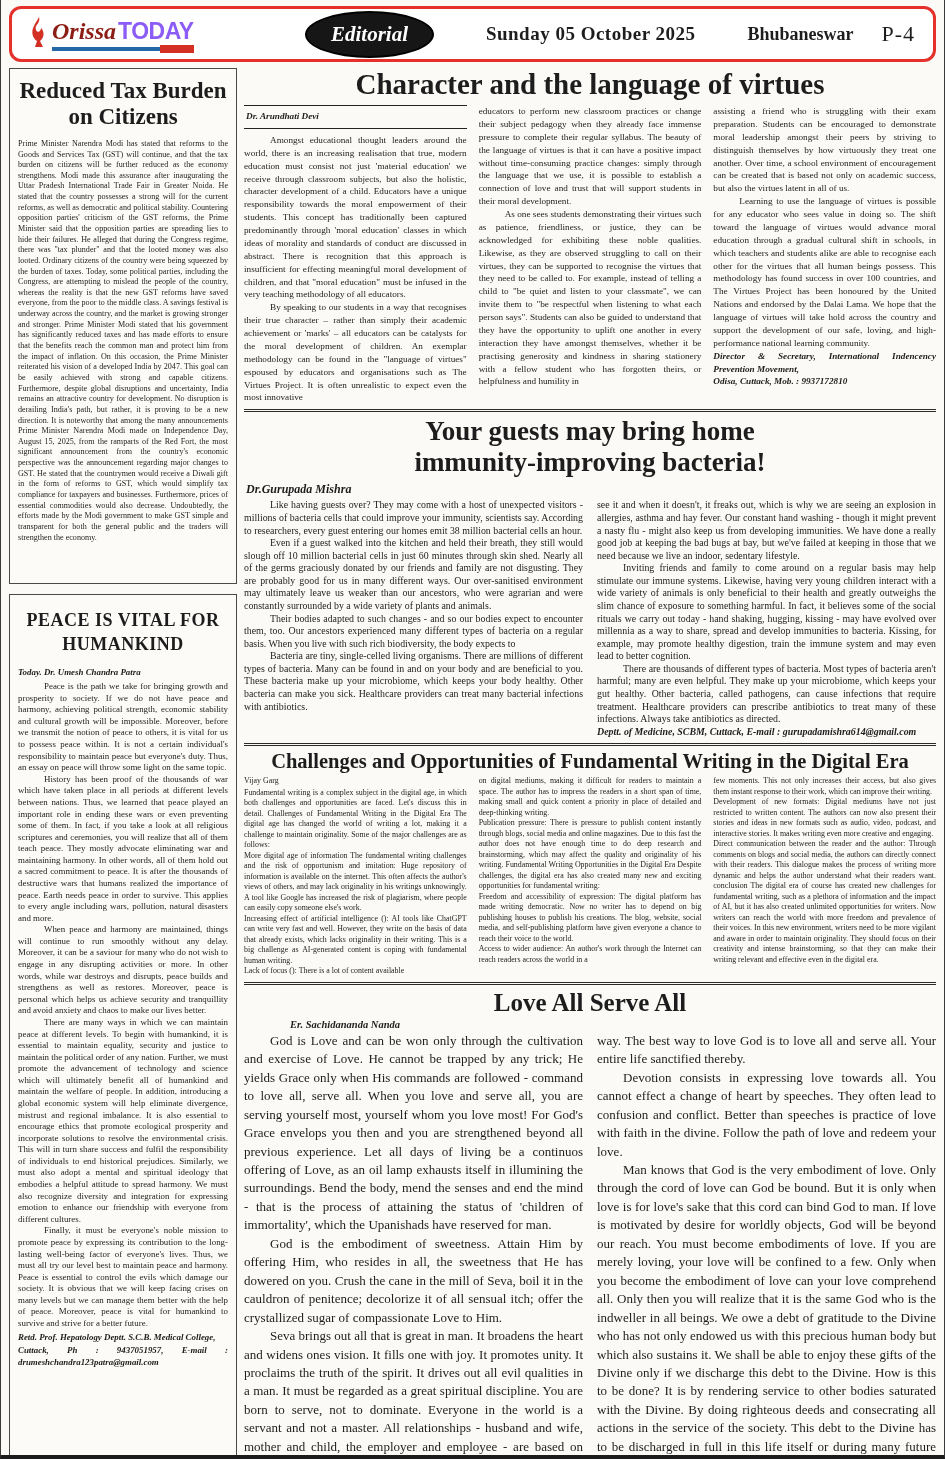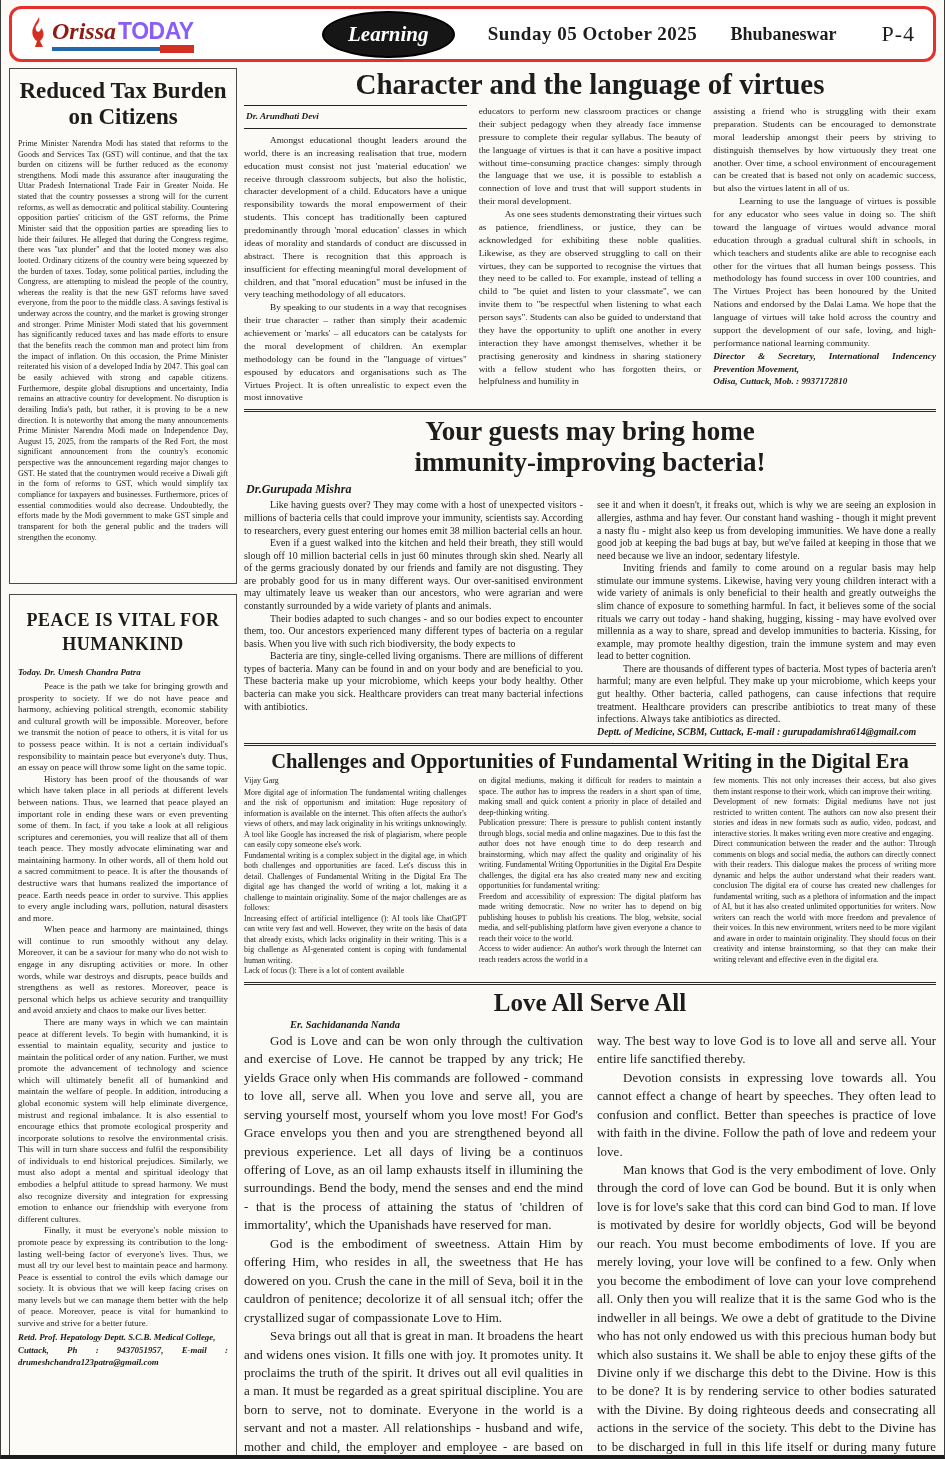--- a/index.html
+++ b/index.html
@@ -3,21 +3,21 @@
 <meta charset="utf-8">
 <style>
   * { box-sizing: border-box; margin: 0; padding: 0; }
   html,body { background:#e9e7e2; }
   body { font-family:"Liberation Serif", serif; color:#1d1d1d; }
   .page { position:relative; width:945px; height:1459px; margin:0 auto; background:#fbfaf7;
           border-left:1px solid #3a3a3a; border-right:1px solid #3a3a3a; border-bottom:4px solid #1c1c1c;
           overflow:hidden; padding:6px 8px 4px 8px; }
   
   .masthead { display:flex; align-items:center; border:3px solid #e5312b; border-radius:12px;
-              height:56px; padding:4px 18px; margin-bottom:6px; background:#fff;gap:17px; }
+              height:56px; padding:4px 18px; margin-bottom:6px; background:#fff; }
   .logo { display:flex; align-items:center; gap:4px; min-width:215px; }
   .logo-text { display:inline-block; }
   .logo-line1 { display:flex; align-items:baseline; }
   .logo-orissa { font-style:italic; font-weight:bold; font-size:24px; color:#8c1d14; letter-spacing:0px; }
   .logo-today { font-family:"Liberation Sans", sans-serif; font-weight:bold; font-size:23px; color:#8b5cf6; margin-left:2px; letter-spacing:-0.5px; }
   .logo-bar { height:4px; background:#2368a8; margin-top:2px; position:relative; }
   .logo-bar .red-chip { position:absolute; right:0; top:-2px; width:34px; height:8px; background:#d32f23; }
   .edition-oval { background:#161616; color:#fff; font-style:italic; font-weight:bold; font-size:21px;
                   border-radius:50%/50%; padding:9px 24px; margin-left:60px; border:2px solid #000; }
   .mast-date { flex:1; text-align:center; font-weight:bold; font-size:19px; letter-spacing:0.5px; }
@@ -82,21 +82,21 @@
       <span class="logo-text">
         <span class="logo-line1">
           <span class="logo-orissa">Orissa</span>
           <span class="logo-today">TODAY</span>
         </span>
         <span class="logo-bar" style="display:block;">
             <span class="red-chip"></span>
           </span>
       </span>
     </div>
-    <span class="edition-oval">Learning</span>
+    <span class="edition-oval">Editorial</span>
     <span class="mast-date">Sunday 05 October 2025</span>
     <span class="mast-city">Bhubaneswar</span>
     <span class="mast-page">P-4</span>
   </div>
 
   <div class="content">
 
     <div class="left-rail">
       <div class="boxed tax-box">
         <h2 class="tax-title">Reduced Tax Burden on Citizens</h2>
@@ -165,22 +165,22 @@
         </div>
       </section>
 
       <div class="divider"></div>
 
       <section class="writing">
         <h1 class="writing-title">Challenges and Opportunities of Fundamental Writing in the Digital Era</h1>
         <div class="cols3">
           <div class="col">
             <p class="writing-byline">Vijay Garg</p>
+            <p>Fundamental writing is a complex subject in the digital age, in which both challenges and opportunities are faced. Let's discuss this in detail. Challenges of Fundamental Writing in the Digital Era The digital age has changed the world of writing a lot, making it a challenge to maintain originality. Some of the major challenges are as follows:</p>
             <p>More digital age of information The fundamental writing challenges and the risk of opportunism and imitation: Huge repository of information is available on the internet. This often affects the author's views of others, and may lack originality in his writings unknowingly. A tool like Google has increased the risk of plagiarism, where people can easily copy someone else's work.</p>
-            <p>Fundamental writing is a complex subject in the digital age, in which both challenges and opportunities are faced. Let's discuss this in detail. Challenges of Fundamental Writing in the Digital Era The digital age has changed the world of writing a lot, making it a challenge to maintain originality. Some of the major challenges are as follows:</p>
             <p>Increasing effect of artificial intelligence (): AI tools like ChatGPT can write very fast and well. However, they write on the basis of data that already exists, which lacks originality in their writing. This is a big challenge as AI-generated content is coping with fundamental human writing.</p>
             <p>Lack of focus (): There is a lot of content available</p>
           </div>
           <div class="col">
             <p>on digital mediums, making it difficult for readers to maintain a space. The author has to impress the readers in a short span of time, making small and quick content a priority in place of detailed and deep-thinking writing.</p>
             <p>Publication pressure: There is pressure to publish content instantly through blogs, social media and online magazines. Due to this fast the author does not have enough time to do deep research and brainstorming, which may affect the quality and originality of his writing. Fundamental Writing Opportunities in the Digital Era Despite challenges, the digital era has also created many new and exciting opportunities for fundamental writing:</p>
             <p>Freedom and accessibility of expression: The digital platform has made writing democratic. Now no writer has to depend on big publishing houses to publish his creations. The blog, website, social media, and self-publishing platform have given everyone a chance to reach their voice to the world.</p>
             <p>Access to wider audience: An author's work through the Internet can reach readers across the world in a</p>
           </div>
           <div class="col">

